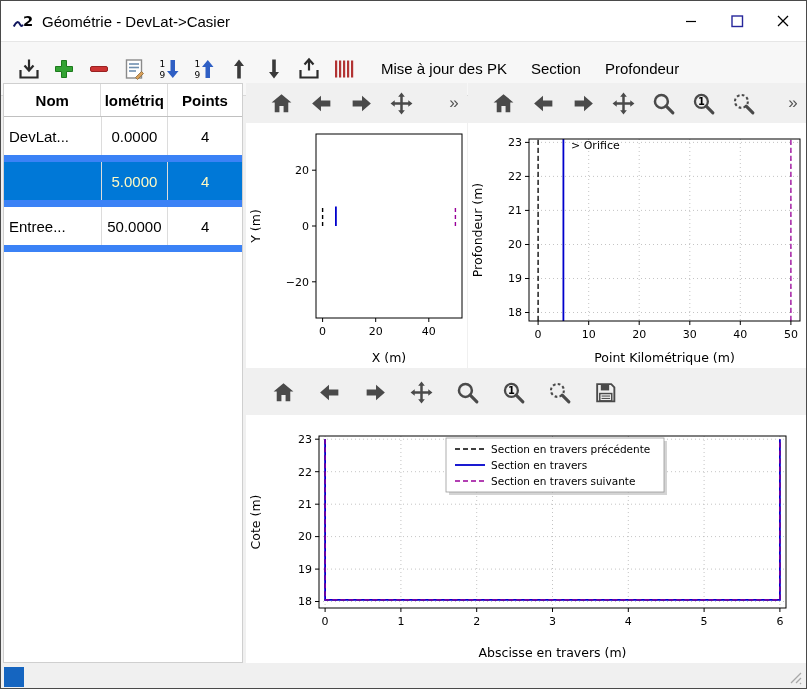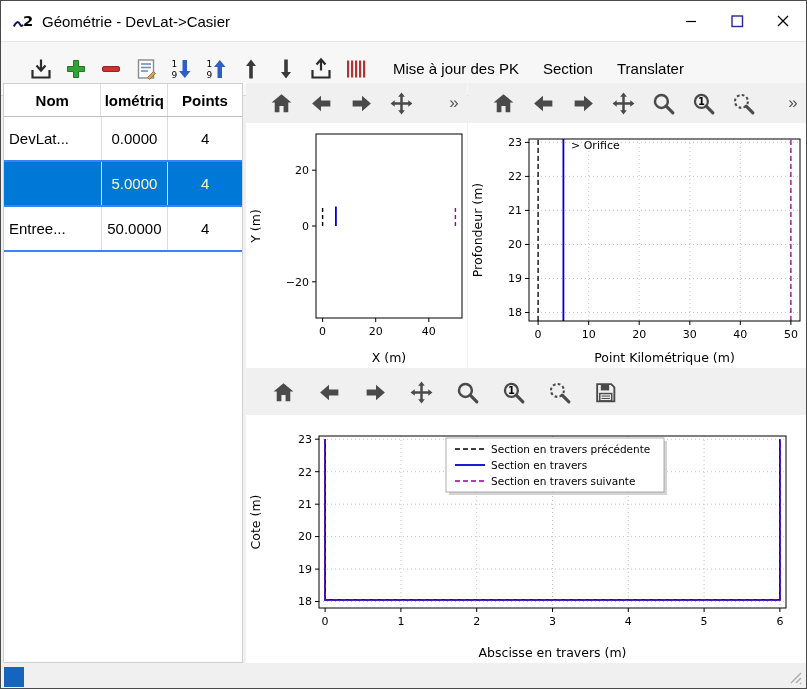--- a/index.html
+++ b/index.html
@@ -14,35 +14,35 @@
   .app-icon { width:22px; height:22px; margin-left:10px; flex:0 0 auto; }
   .title-text { margin-left:9px; font-size:15px; color:#000; white-space:nowrap; }
   .win-controls { margin-left:auto; display:flex; height:100%; }
   .win-btn { width:46px; height:40px; display:flex; align-items:center; justify-content:center;
              background:transparent; border:none; }
   .win-btn svg { width:24px; height:24px; }
 
   
   .main-toolbar { position:absolute; top:40px; left:0; right:0; height:55px; background:#f7f7f7;
                   border-top:1px solid #e6e6e6; border-bottom:1px solid #d9d9d9;
-                  display:flex; align-items:center; padding-left:24px; gap:4px; }
+                  display:flex; align-items:center; padding-left:12px; gap:4px; }
   .tb-btn { width:31px; height:31px; border:none; background:transparent; border-radius:3px;
             display:flex; align-items:center; justify-content:center; flex:0 0 auto; }
   .tb-btn svg { width:24px; height:24px; }
   .tb-text-btn { border:none; background:transparent; font-family:inherit; font-size:15px;
                  color:#000; height:31px; padding:0 10px; white-space:nowrap; }
   .lead-gap { margin-left:8px; }
 
   
   .table-panel { position:absolute; left:2px; top:82px; width:240px; height:580px;
                  background:#ffffff; border:1px solid #cfcfcf; }
   .t-header { display:flex; height:33px; border-bottom:1px solid #c0c0c0; }
   .t-h { font-weight:bold; font-size:15px; display:flex; align-items:center; justify-content:center;
          overflow:hidden; white-space:nowrap; border-right:1px solid #dcdcdc; }
-  .t-row { display:flex; height:45px; font-size:15px; border-bottom:2px solid #3b82f6; }
+  .t-row { display:flex; height:45px; font-size:15px; border-bottom:7px solid #3b82f6; }
   .t-cell { display:flex; align-items:center; justify-content:center; overflow:hidden;
             white-space:nowrap; border-right:1px solid #dcdcdc; }
   .col-nom { width:104px; } .col-pk { width:71px; } .col-points { width:79px; border-right:none; }
   .t-cell.col-nom { justify-content:flex-start; padding-left:5px; }
   .t-row.selected { background:#0078d7; color:#fef9c3; }
 
   
   .fig { position:absolute; background:#ffffff; }
   .fig-tl { left:245px; top:82px;  width:221px; height:285px; }
   .fig-tr { left:467px; top:82px;  width:338px; height:285px; }
@@ -230,21 +230,21 @@
           <use href="#i-export"></use>
         </svg>
       </button>
     <button class="tb-btn">
         <svg>
           <use href="#i-stripes"></use>
         </svg>
       </button>
     <button class="tb-text-btn lead-gap">Mise à jour des PK</button>
     <button class="tb-text-btn">Section</button>
-    <button class="tb-text-btn">Translater</button>
+    <button class="tb-text-btn">Profondeur</button>
   </div>
 
   <div class="table-panel">
     <div class="t-header">
       <div class="t-h col-nom">Nom</div>
       <div class="t-h col-pk">lométriq</div>
       <div class="t-h col-points">Points</div>
     </div>
     <div class="t-row">
       <div class="t-cell col-nom">DevLat...</div>

